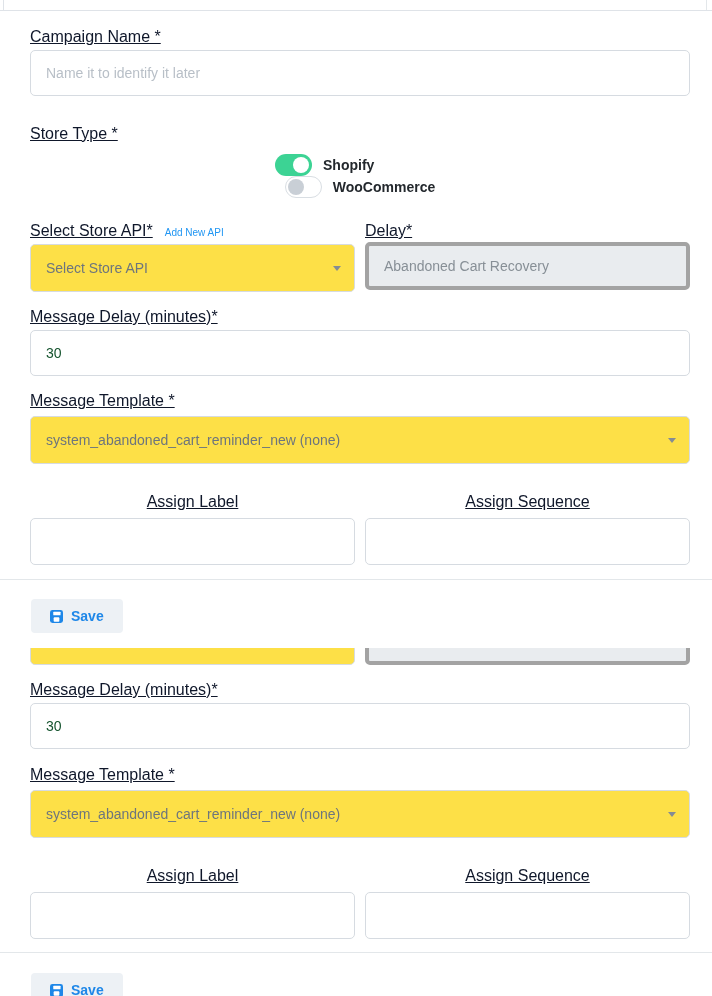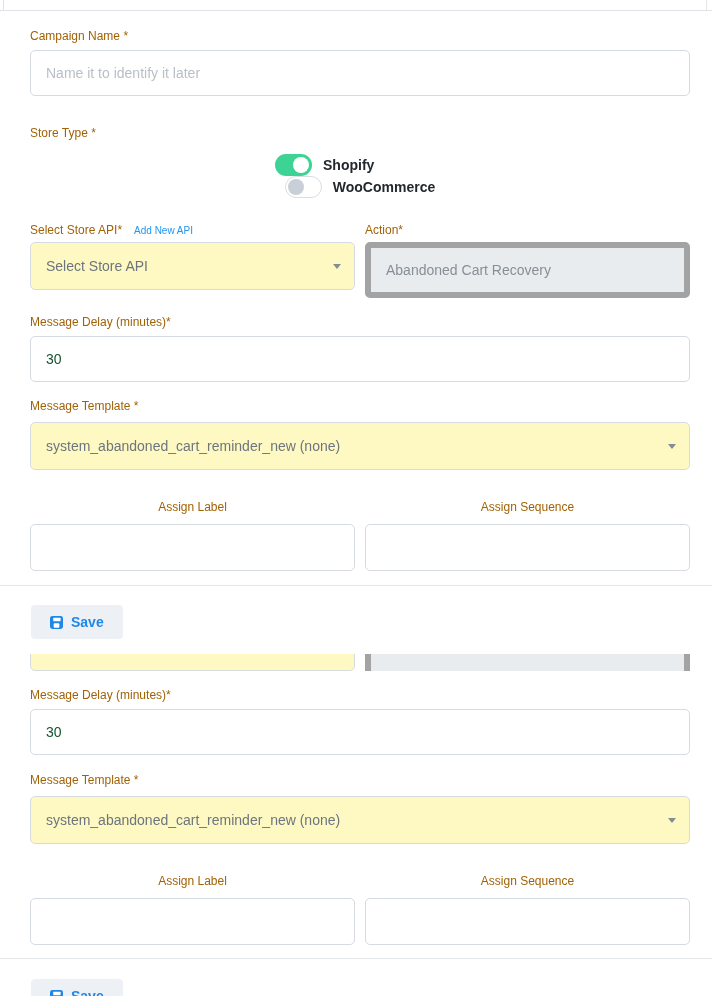--- a/index.html
+++ b/index.html
@@ -6,38 +6,38 @@
   body{
     width:712px;height:996px;overflow:hidden;background:#fff;
     font-family:"Liberation Sans","DejaVu Sans",sans-serif;color:#363c43;position:relative;
   }
   
   .cap{height:10px;border-bottom:1px solid #dfe3e8;position:relative;}
   .cap::before{content:"";position:absolute;left:3px;top:0;bottom:0;border-left:1px solid #dfe3e8;}
   .cap::after{content:"";position:absolute;right:5px;top:0;bottom:0;border-left:1px solid #e3e7ea;}
   .pad{padding-left:30px;padding-right:22px;}
   .divider{height:0;border-top:1px solid #e3e7ea;}
-  .lbl{font-size:12px;line-height:15px;color:#a16207;margin:0 0 6px 0;display:block;}
+  .lbl{font-size:16px;line-height:15px;color:#0f172a;margin:0 0 6px 0;display:block;text-decoration:underline;}
   .group{margin:0;}
   .txt-input{
     display:block;width:100%;box-sizing:border-box;height:46px;
     border:1px solid #d6dbe1;border-radius:5px;background:#fff;
     padding:0 15px;font-family:inherit;font-size:14px;color:#14532d;outline:none;
   }
   .txt-input::placeholder{color:#b8bfc7;opacity:1;}
   .sel{
     position:relative;display:flex;align-items:center;box-sizing:border-box;height:48px;
-    border:1px solid #d6dbe1;border-radius:5px;background:#fef9c3;
+    border:1px solid #d6dbe1;border-radius:5px;background:#fde047;
     padding:0 28px 0 15px;font-size:14px;color:#6d757d;cursor:pointer;
   }
   .caret{position:absolute;right:13px;top:50%;margin-top:-2px;width:0;height:0;
     border-left:4px solid transparent;border-right:4px solid transparent;border-top:5px solid #848c94;}
   .disabled-box{
-    display:flex;align-items:center;box-sizing:border-box;height:56px;
-    border:6px solid #a3a3a3;border-radius:5px;background:#e9ecef;
+    display:flex;align-items:center;box-sizing:border-box;height:48px;
+    border:4px solid #a3a3a3;border-radius:5px;background:#e9ecef;
     padding:0 15px;font-size:14px;color:#878f96;
   }
   .row{display:flex;gap:10px;}
   .row>.col{flex:1;min-width:0;}
   
   .toggle-row{display:flex;align-items:center;flex-direction:column;}
   .toggle-item{display:flex;align-items:center;}
   .toggle-item.first{width:170px;}
   .pill{position:relative;width:37px;height:22px;border-radius:11px;box-sizing:border-box;cursor:pointer;flex:0 0 auto;}
   .pill.on{background:#3cd394;}
@@ -107,21 +107,21 @@
       <div class="lblrow">
         <label class="lbl">Select Store API*</label>
         <a class="link">Add New API</a>
       </div>
       <div class="sel">
         <span>Select Store API</span>
         <span class="caret"></span>
       </div>
     </div>
     <div class="col">
-      <label class="lbl" style="margin-bottom:4px;">Action*</label>
+      <label class="lbl" style="margin-bottom:4px;">Delay*</label>
       <div class="disabled-box">
         <span>Abandoned Cart Recovery</span>
       </div>
     </div>
   </div>
 
   <div class="group mb17">
     <label class="lbl">Message Delay (minutes)*</label>
     <input class="txt-input" type="text" value="30" style="">
   </div>

